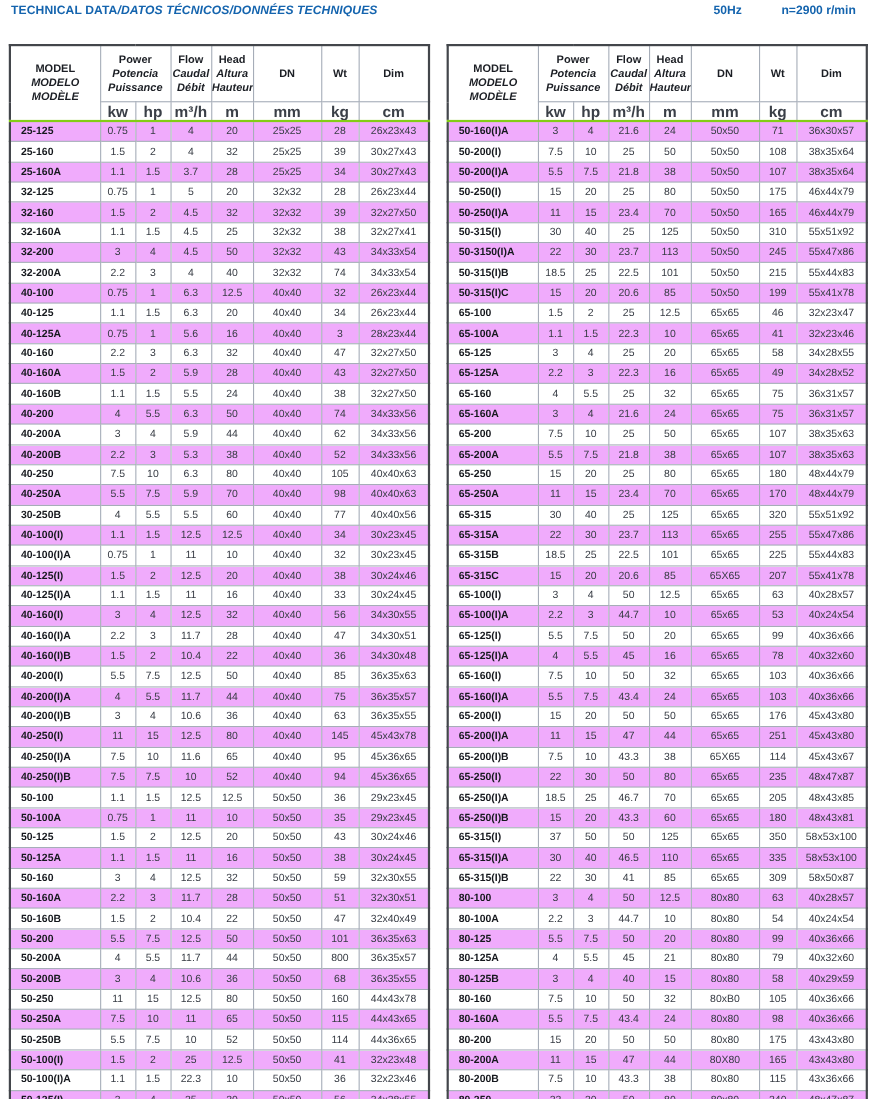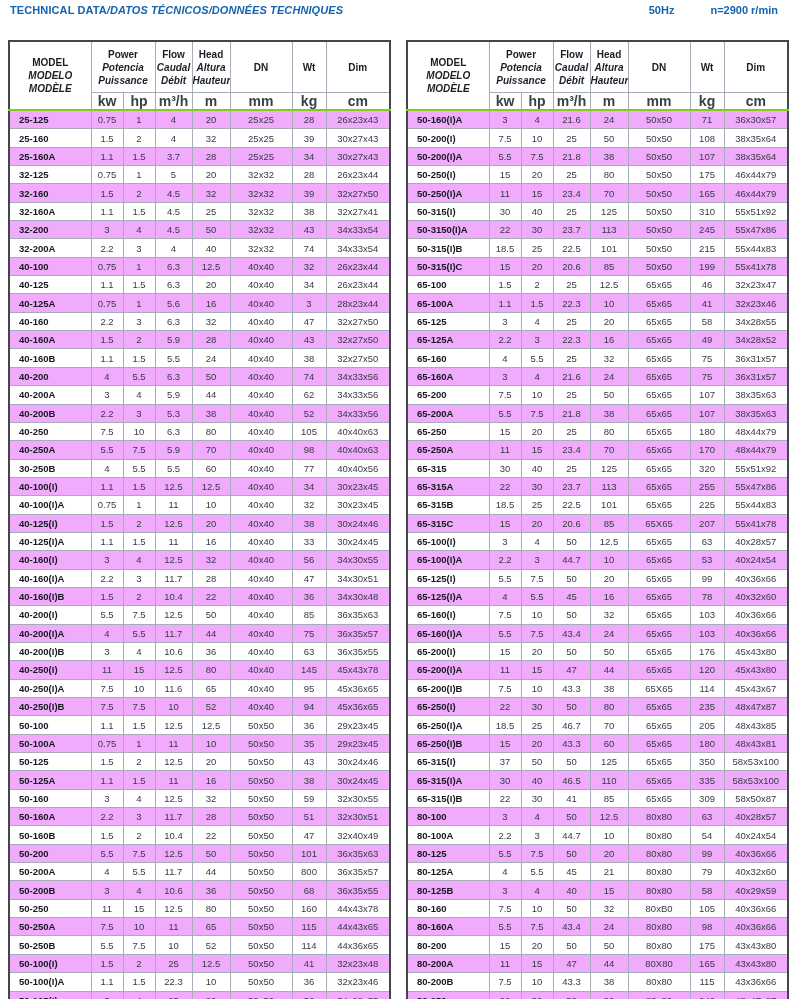--- a/index.html
+++ b/index.html
@@ -937,21 +937,21 @@
           <td>176</td>
           <td>45x43x80</td>
         </tr>
         <tr class="shaded">
           <td class="model">65-200(I)A</td>
           <td>11</td>
           <td>15</td>
           <td>47</td>
           <td>44</td>
           <td>65x65</td>
-          <td>120</td>
+          <td>251</td>
           <td>45x43x80</td>
         </tr>
         <tr>
           <td class="model">65-200(I)B</td>
           <td>7.5</td>
           <td>10</td>
           <td>43.3</td>
           <td>38</td>
           <td>65X65</td>
           <td>114</td>

